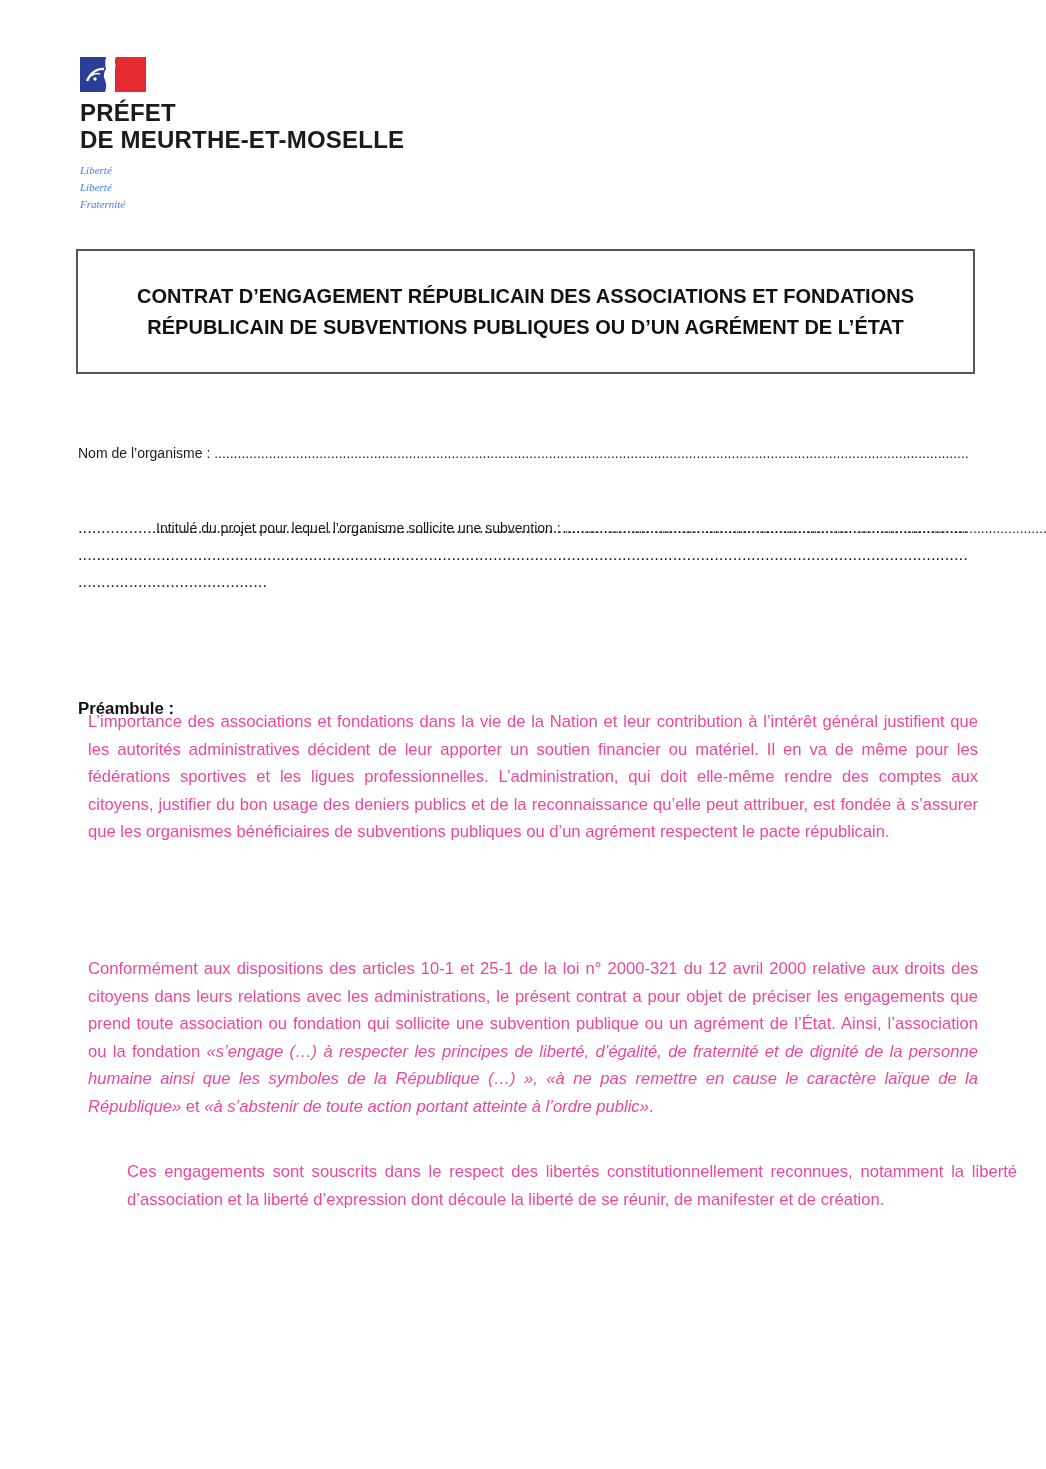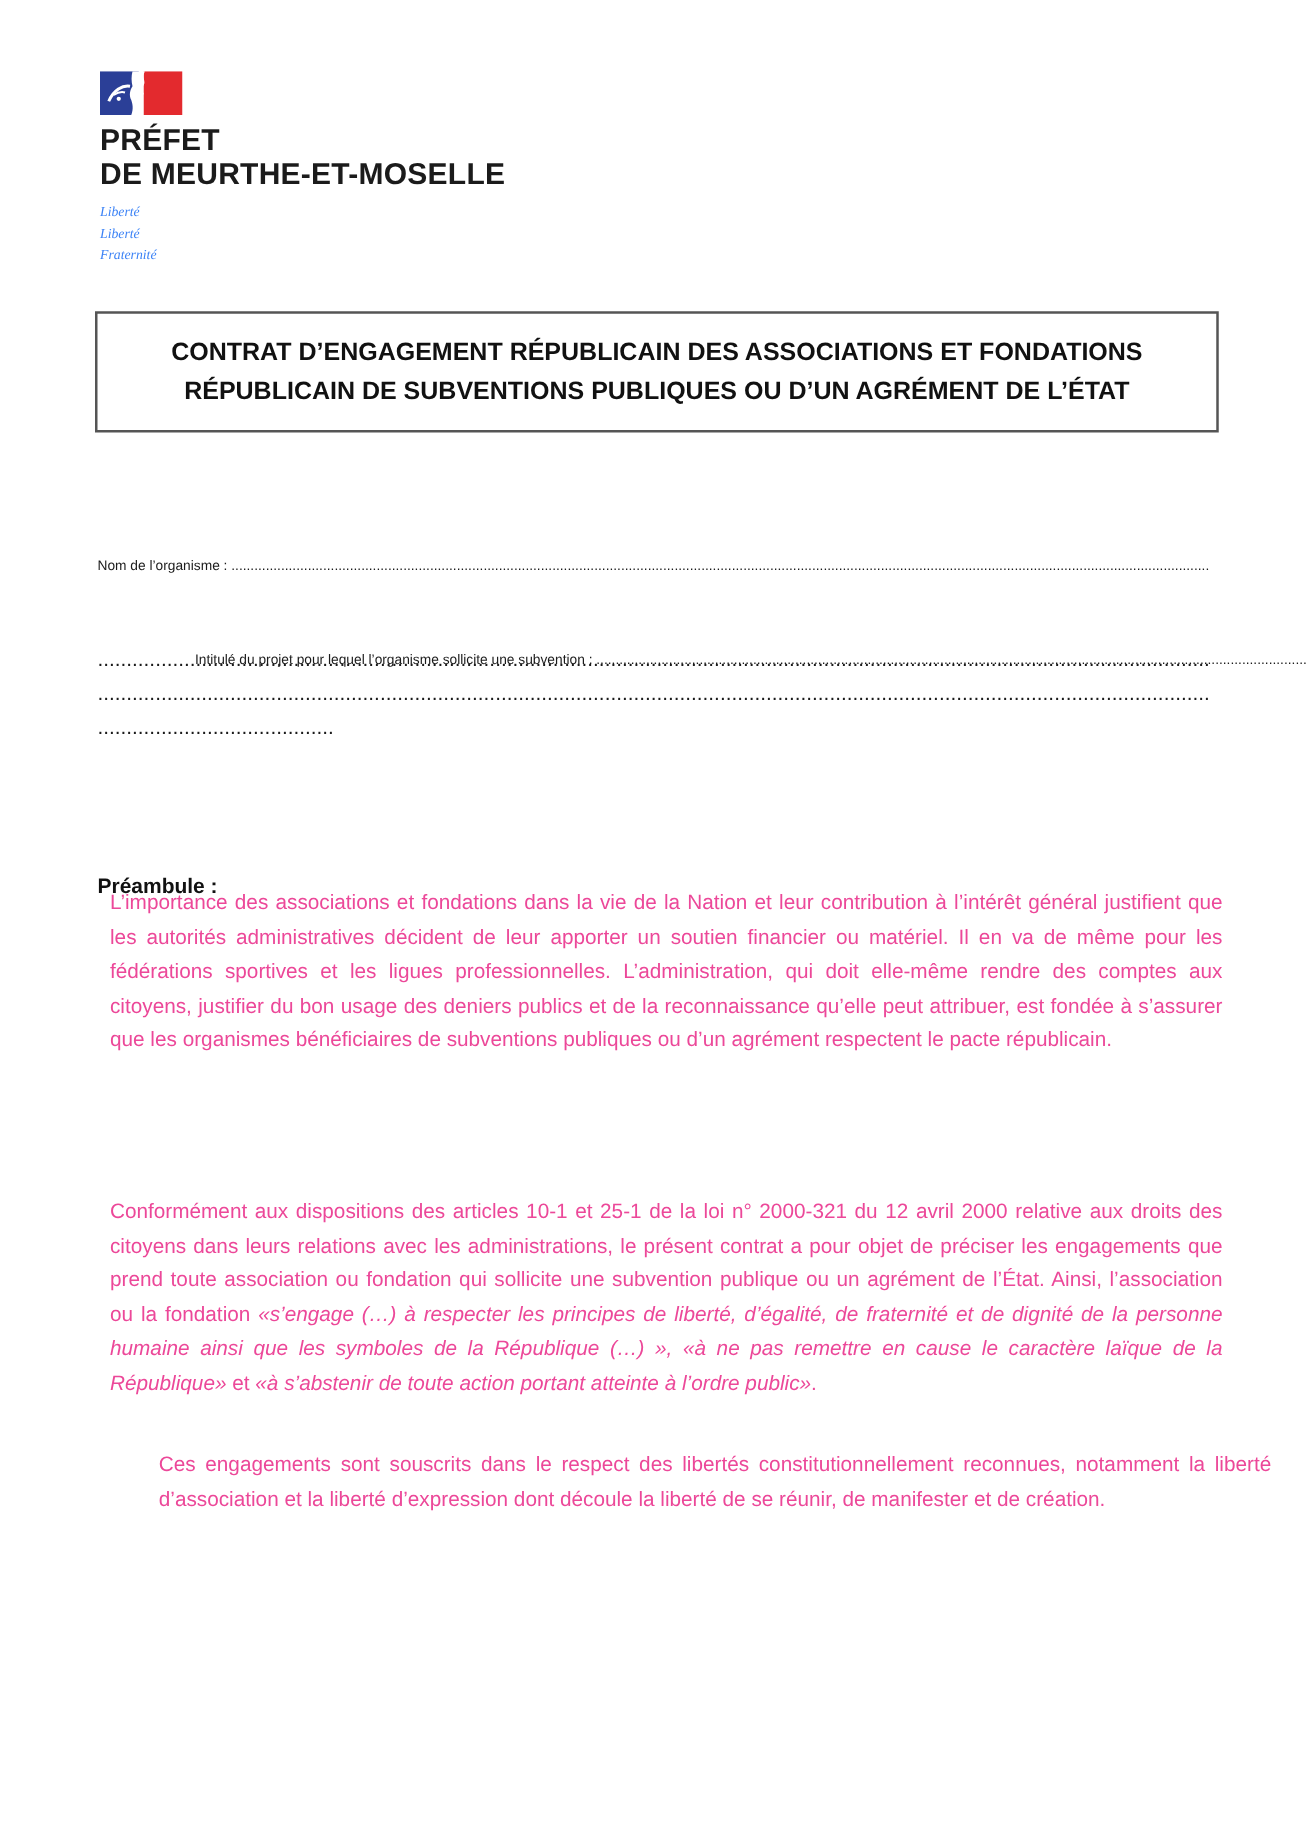--- a/index.html
+++ b/index.html
@@ -15,33 +15,33 @@
   }
 
   
   .logo { position:absolute; top:57px; left:80px; }
   .flag { display:block; }
   .prefet-name { margin-top:7px; font-weight:bold; font-size:24px; line-height:27px; letter-spacing:.2px; color:#1b1b1b; }
   .motto { margin-top:9px; font-family:"Liberation Serif", serif; font-style:italic; font-size:11px; line-height:17px; color:#3b82f6; }
 
   
   .title-box {
-    position:absolute; top:249px; left:76px; width:899px; height:97px;
+    position:absolute; top:249px; left:76px; width:899px; height:125px;
     border:2px solid #555555;
     display:flex; flex-direction:column; justify-content:center; align-items:center;
     text-align:center; font-weight:bold; font-size:20px; line-height:31px; color:#111111;
     padding:0 10px;
   }
   .title-box span { display:block; }
 
   
   .field-line {
     position:absolute; left:78px; width:890px;
     display:flex; align-items:center;
-    font-size:11px; line-height:27.4px; color:#1b1b1b;
+    font-size:14px; line-height:27.4px; color:#1b1b1b;
   }
   .field-label { white-space:nowrap; }
   .dots-fill { flex:1; overflow:hidden; white-space:nowrap; }
   .projet-block { position:absolute; left:78px; width:890px; font-size:16.6px; line-height:27.4px; color:#1b1b1b; }
   .dot-row { overflow:hidden; white-space:nowrap; height:27.4px; }
   .dots-short { display:inline-block; width:188px; overflow:hidden; white-space:nowrap; vertical-align:bottom; }
 
   
   .section-heading { position:absolute; left:78px; font-weight:bold; font-size:16.8px; color:#111111;margin-top:36px; }
   .para {

